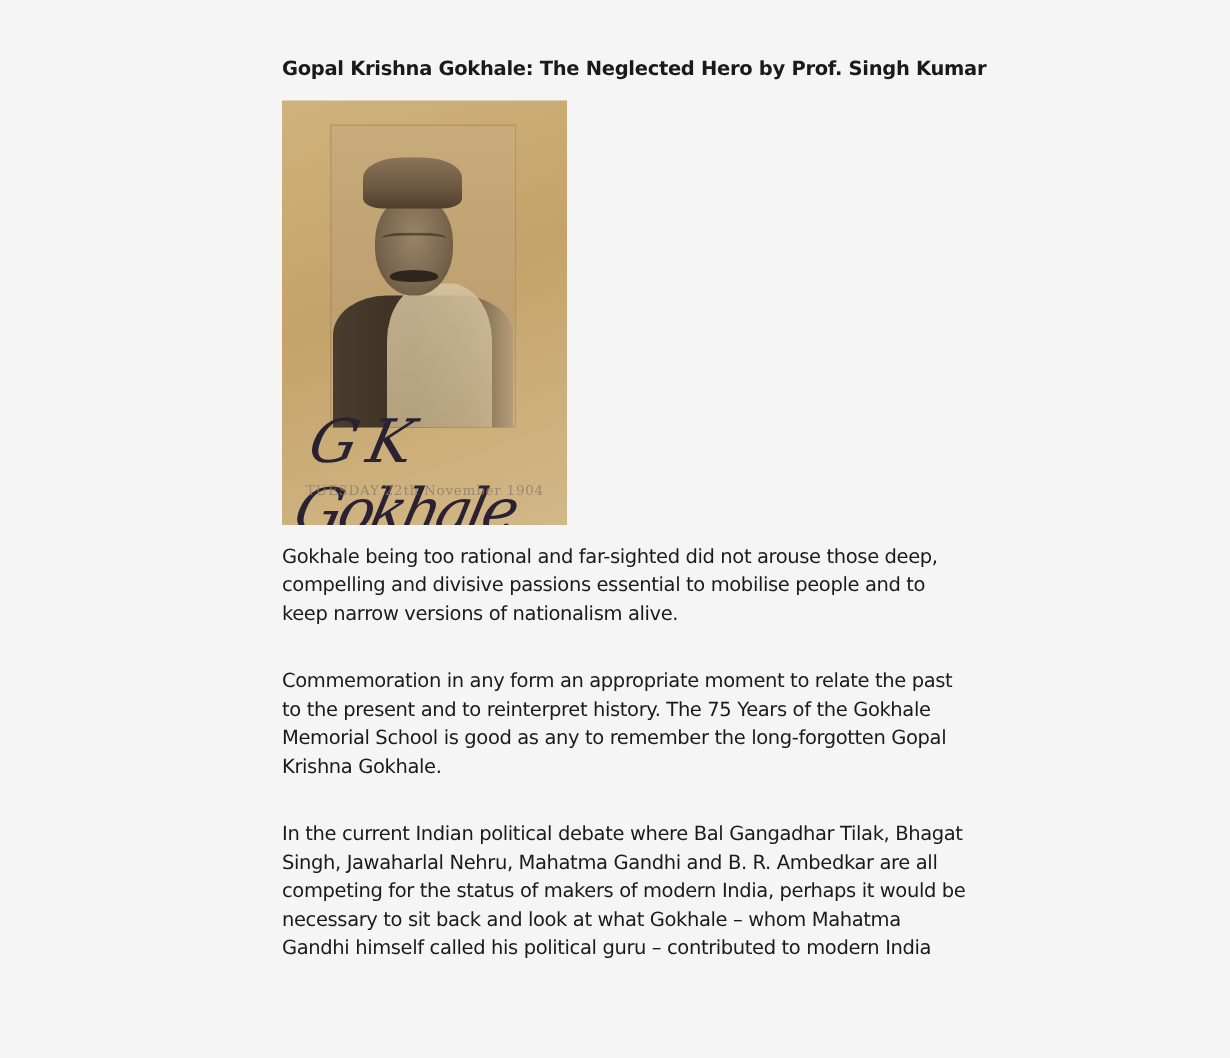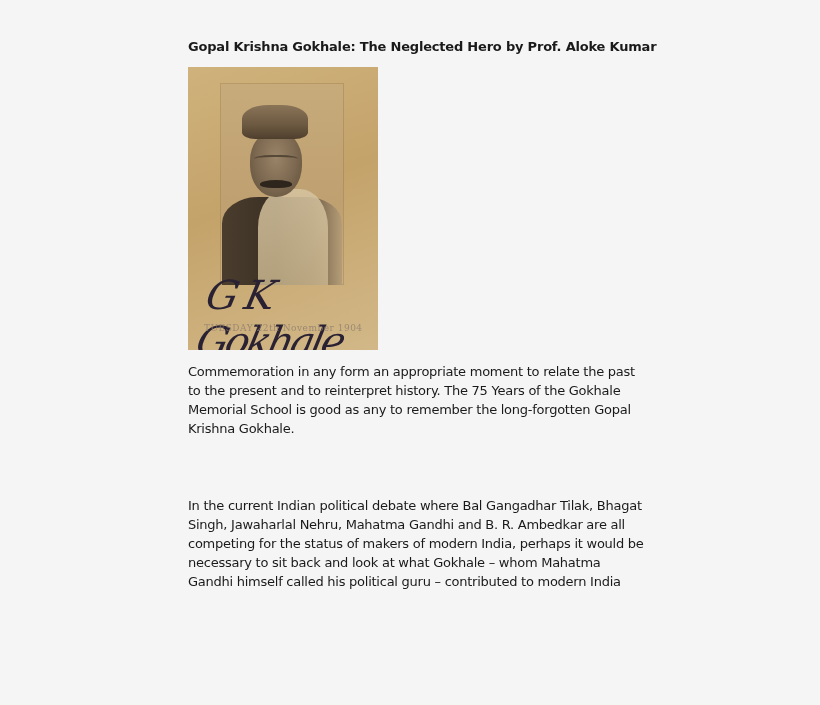--- a/index.html
+++ b/index.html
@@ -124,36 +124,37 @@
       opacity: 0.8;
       text-align: center;
     }
     .para {
       font-size: 13px;
       line-height: 19px;
       margin: 0;
       letter-spacing: -0.25px;
     }
     .para + .para {
-      margin-top: 58px;
+      margin-top: 26px;
     }
   </style>
 </head>
 <body>
 
 <div class="page">
-  <h1 class="title">Gopal Krishna Gokhale: The Neglected Hero by Prof. Aloke Kumar</h1>
+  <h1 class="title">Gopal Krishna Gokhale: The Neglected Hero by Prof. Singh Kumar</h1>
 
   <div class="portrait">
     <div class="inner"></div>
     <div class="coat"></div>
     <div class="scarf"></div>
     <div class="face"></div>
     <div class="glasses"></div>
     <div class="moustache"></div>
     <div class="cap"></div>
     <div class="signature">G K Gokhale</div>
     <div class="stamp">TUESDAY 22th November 1904</div>
   </div>
 
+  <p class="para">Gokhale being too rational and far-sighted did not arouse those deep, compelling and divisive passions essential to mobilise people and to keep narrow versions of nationalism alive.</p>
   <p class="para">Commemoration in any form an appropriate moment to relate the past to the present and to reinterpret history. The 75 Years of the Gokhale Memorial School is good as any to remember the long-forgotten Gopal Krishna Gokhale.</p>
   <p class="para">In the current Indian political debate where Bal Gangadhar Tilak, Bhagat Singh, Jawaharlal Nehru, Mahatma Gandhi and B. R. Ambedkar are all competing for the status of makers of modern India, perhaps it would be necessary to sit back and look at what Gokhale – whom Mahatma Gandhi himself called his political guru – contributed to modern India</p>
 </div>
 
 </body></html>

